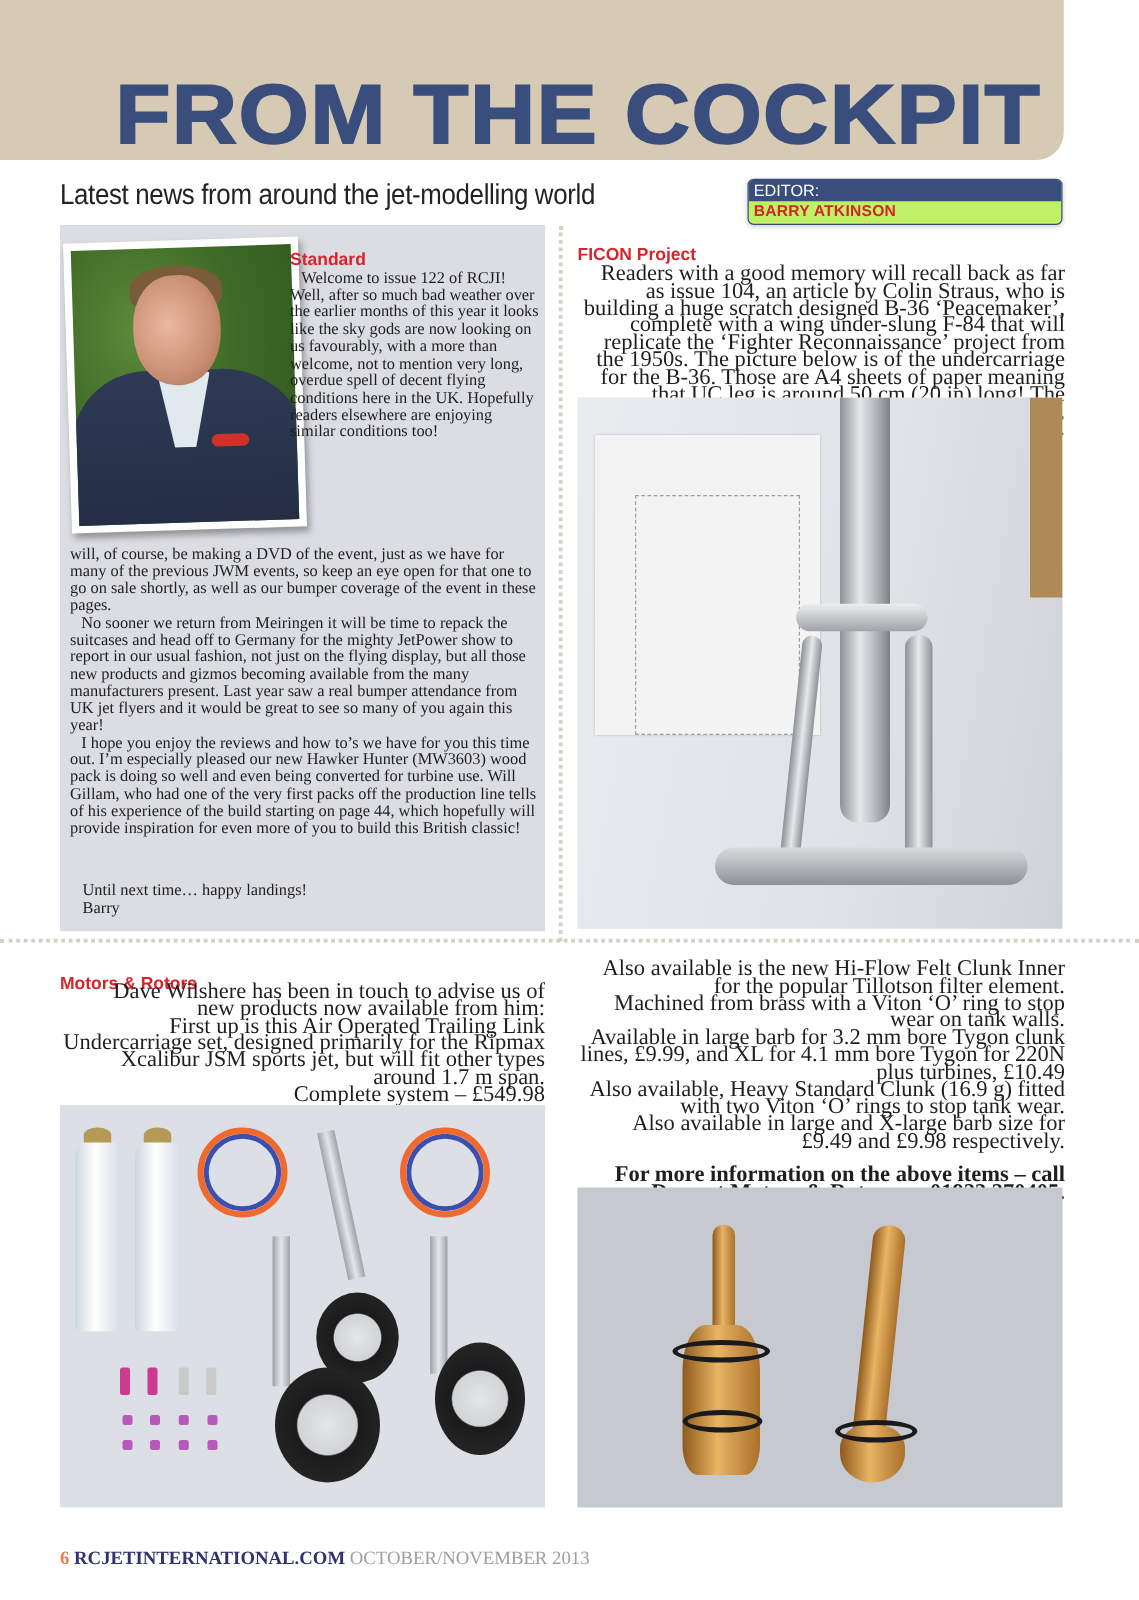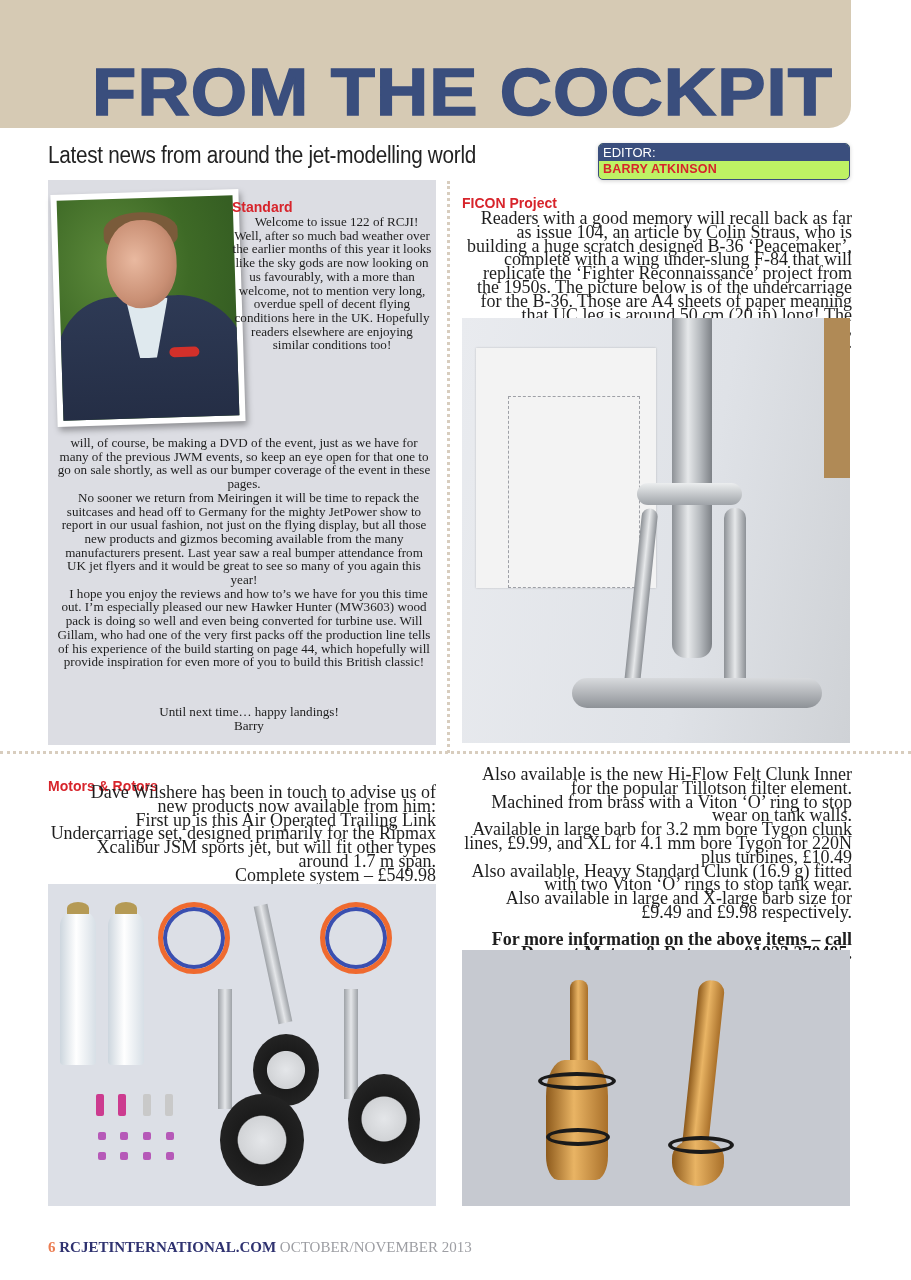--- a/index.html
+++ b/index.html
@@ -23,21 +23,21 @@
   .photo{width:100%;height:100%;position:relative;overflow:hidden;
        background:radial-gradient(ellipse at 30% 30%,#5d8a3b 0%,#3e6a26 45%,#2e5420 100%);}
   .photo .head{position:absolute;left:48px;top:22px;width:70px;height:88px;border-radius:45% 45% 48% 48%;
        background:radial-gradient(ellipse at 40% 45%,#e9b9a0 0%,#c98f74 60%,#9e6a52 100%);}
   .photo .hair{position:absolute;left:46px;top:14px;width:74px;height:36px;border-radius:50% 50% 30% 30%;background:#7a5b3a;}
   .photo .body{position:absolute;left:-4px;top:98px;width:190px;height:140px;border-radius:60px 70px 0 0;
        background:linear-gradient(180deg,#2e3a55 0%,#232c43 100%);}
   .photo .collar{position:absolute;left:66px;top:100px;width:42px;height:60px;background:#dfe9ee;
        clip-path:polygon(0 0,100% 0,70% 100%,30% 100%);}
   .photo .logo{position:absolute;left:108px;top:150px;width:30px;height:10px;border-radius:5px;background:#d2302a;}
-  .ed-text{position:absolute;font-size:13.1px;line-height:13.7px;text-align:center;}
+  .ed-text{position:absolute;font-size:13.1px;line-height:13.7px;}
   .ed-head{position:absolute;left:184px;top:19px;font-family:"Liberation Sans","DejaVu Sans",sans-serif;
        font-weight:900;color:#d7242b;font-size:14px;}
   .ed-narrow{left:184px;top:35px;width:200px;}
   .ed-narrow p,.ed-full p{margin:0;text-indent:9px;}
   .ed-full{left:8px;top:256px;width:376px;}
   .ed-sign{left:8px;top:525px;width:376px;}
   .ed-sign p{margin:0;padding-left:10px;}
   .vsep{position:absolute;left:447px;top:181px;width:0;height:572px;border-left:3px dotted #d8cdbe;}
   .hsep{position:absolute;left:0;top:751px;width:911px;height:0;border-top:3px dotted #d8cdbe;}
   .section-head{position:absolute;font-family:"Liberation Sans","DejaVu Sans",sans-serif;font-weight:900;

